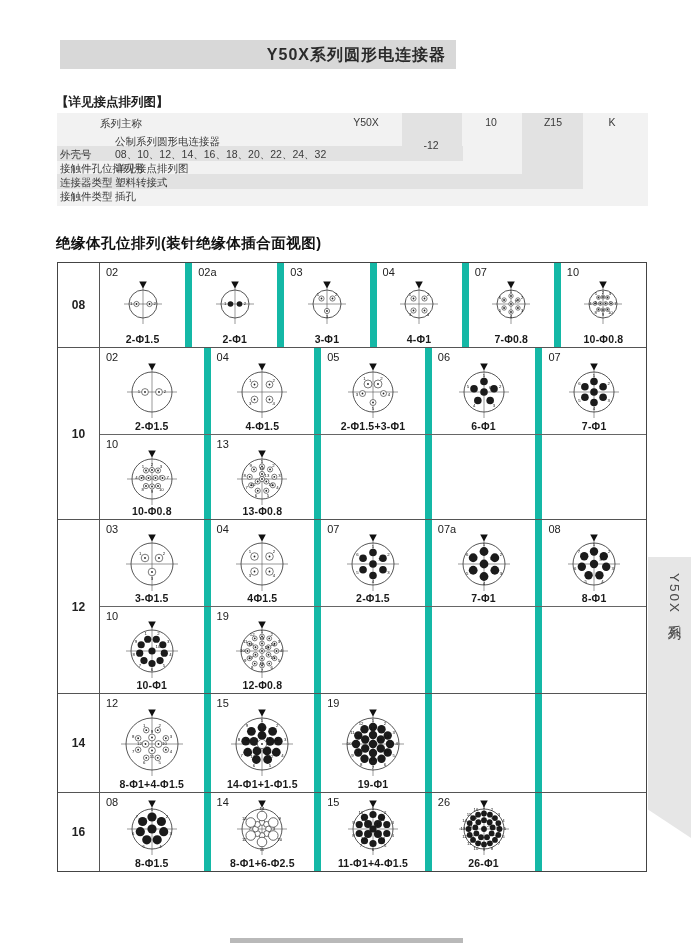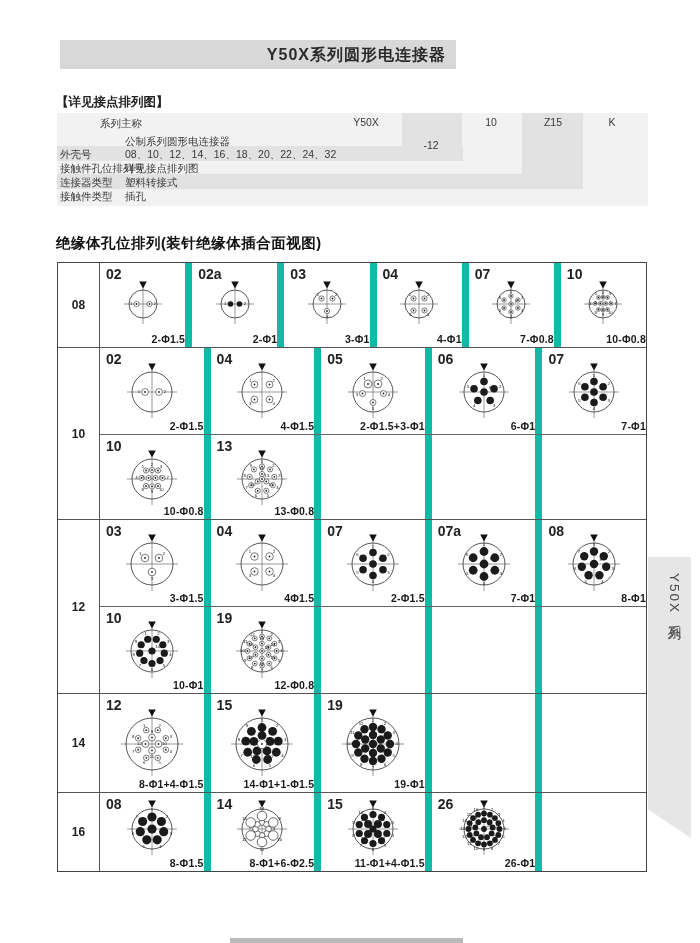--- a/index.html
+++ b/index.html
@@ -12,39 +12,39 @@
             text-align:right;font-size:16px;font-weight:bold;line-height:29px;
             color:#2b2b2b;padding-right:10px;box-sizing:border-box;letter-spacing:1px;}
 
   .sectionlabel{left:56px;top:94px;font-size:12.5px;font-weight:bold;color:#222;}
 
   
   .naming{left:57px;top:113px;width:591px;height:93px;background:#f2f2f2;font-size:10.5px;color:#3a3a3a;}
   .n-dark{position:absolute;background:#e2e2e2;}
   .n-line{position:absolute;left:0;width:100%;height:14px;line-height:14px;white-space:nowrap;}
   .n-label{position:absolute;left:3px;}
-  .n-desc{position:absolute;left:68px;text-align:right;}
+  .n-desc{position:absolute;left:58px;text-align:right;}
   .n-code{position:absolute;transform:translateX(-50%);top:0;font-size:10.5px;}
 
   .matrixtitle{left:56px;top:234px;font-size:14.5px;font-weight:bold;color:#111;letter-spacing:.5px;}
 
   
   .pin-matrix{left:57px;top:262px;width:590px;border:1.5px solid #444;box-sizing:border-box;background:#fff;}
   .rowgroup{display:flex;border-top:1px solid #555;}
   .rowgroup:first-child{border-top:none;}
   .shellcell{width:41px;flex:0 0 41px;border-right:1px solid #555;display:flex;align-items:center;
              justify-content:center;font-size:12px;font-weight:bold;color:#222;}
   .rowcontent{flex:1;min-width:0;}
   .subrow{display:flex;border-top:1px solid #666;}
   .subrow:first-child{border-top:none;}
   .cell{flex:1;position:relative;border-left:7px solid #14b8a6;min-width:0;}
   .cell:first-child{border-left:none;}
-  .cell-no{position:absolute;top:3px;left:6px;font-size:14px;font-weight:bold;color:#222;}
+  .cell-no{position:absolute;top:3px;left:6px;font-size:11px;font-weight:normal;color:#222;}
   .cell svg{position:absolute;left:50%;transform:translateX(-50%);}
-  .cell-cap{position:absolute;bottom:2px;left:0;width:100%;text-align:right;
+  .cell-cap{position:absolute;bottom:2px;left:0;width:100%;text-align:center;
             font-size:10.5px;font-weight:bold;color:#1a1a1a;letter-spacing:.2px;}
 
   
   .sidetab{left:648px;top:557px;width:52px;height:287px;background:#e6e6e6;
            clip-path:polygon(0 0,100% 0,100% 100%,0 88%);}
   .sidetab span{position:absolute;top:16px;left:50%;transform:translateX(-50%);
                 writing-mode:vertical-rl;font-size:13.5px;color:#4a4a4a;letter-spacing:2px;}
 
   .bottombar{left:230px;top:938px;width:233px;height:5px;background:#b9b9b9;}
 </style>

